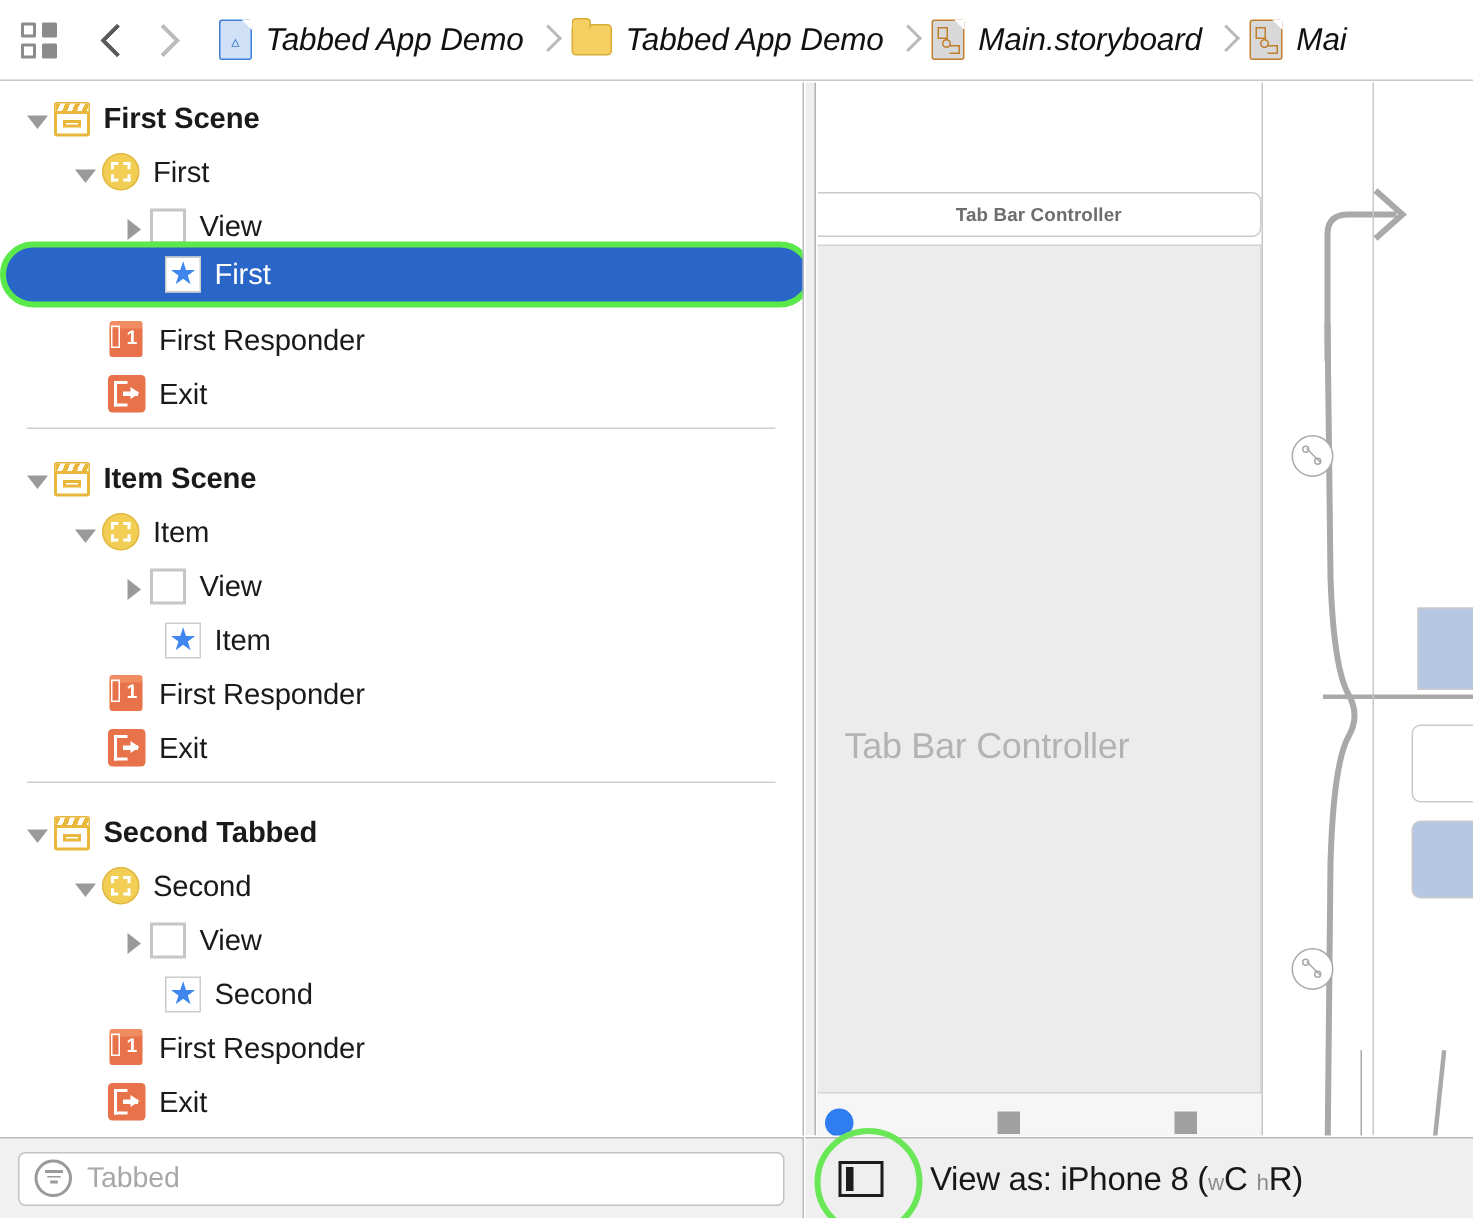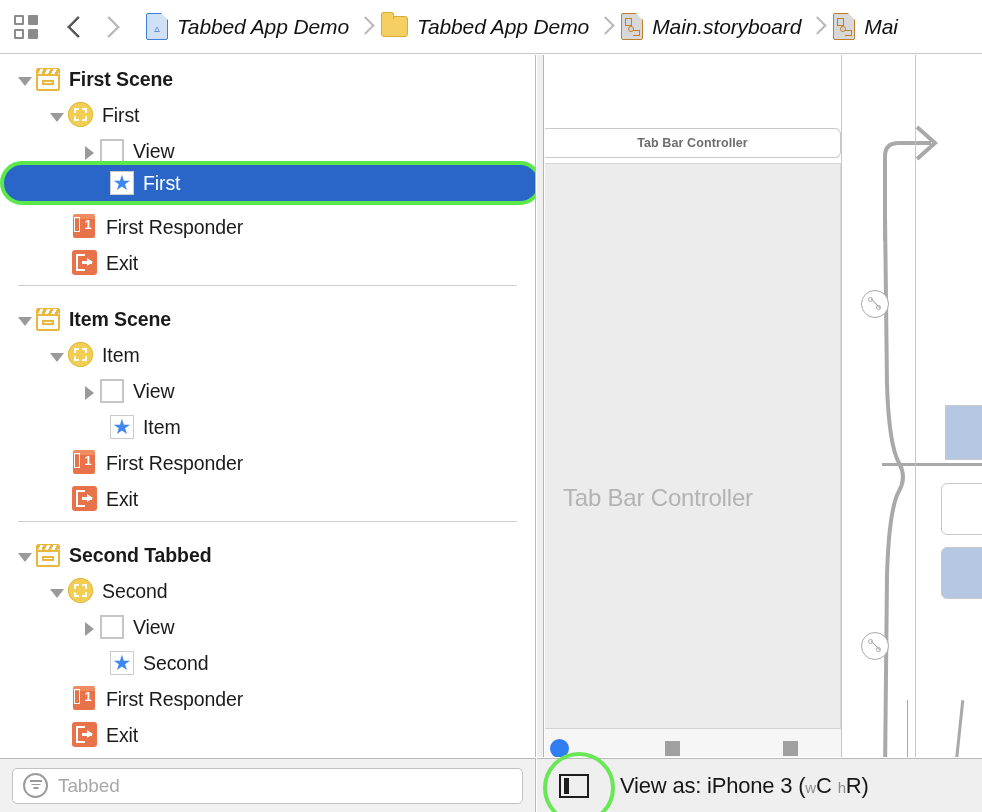--- a/index.html
+++ b/index.html
@@ -576,17 +576,17 @@
 
     <div class="rs-box rs-filled" style="left:408px;top:350px;width:110px;height:55px"></div>
     <div class="rs-box" style="left:404px;top:428px;width:115px;height:52px;border-radius:6px"></div>
     <div class="rs-box rs-filled" style="left:404px;top:492px;width:115px;height:52px;border-radius:6px"></div>
     <div class="rs-line" style="left:420px;top:645px;width:3px;height:82px;transform:rotate(6deg)"></div>
     <div class="rs-line" style="left:370px;top:645px;width:1px;height:82px"></div>
   </div>
 
   <div class="viewbar">
     <div class="ico-viewas"></div>
-    <div class="viewas-text"><span>View as: iPhone 3 (</span><span class="sub">w</span><span>C</span>&nbsp;<span class="sub">h</span><span>R</span><span>)</span></div>
+    <div class="viewas-text"><span>View as: iPhone 8 (</span><span class="sub">w</span><span>C</span>&nbsp;<span class="sub">h</span><span>R</span><span>)</span></div>
   </div>
   <div class="viewas-ring"></div>
 
 </div>
 
 </body></html>

